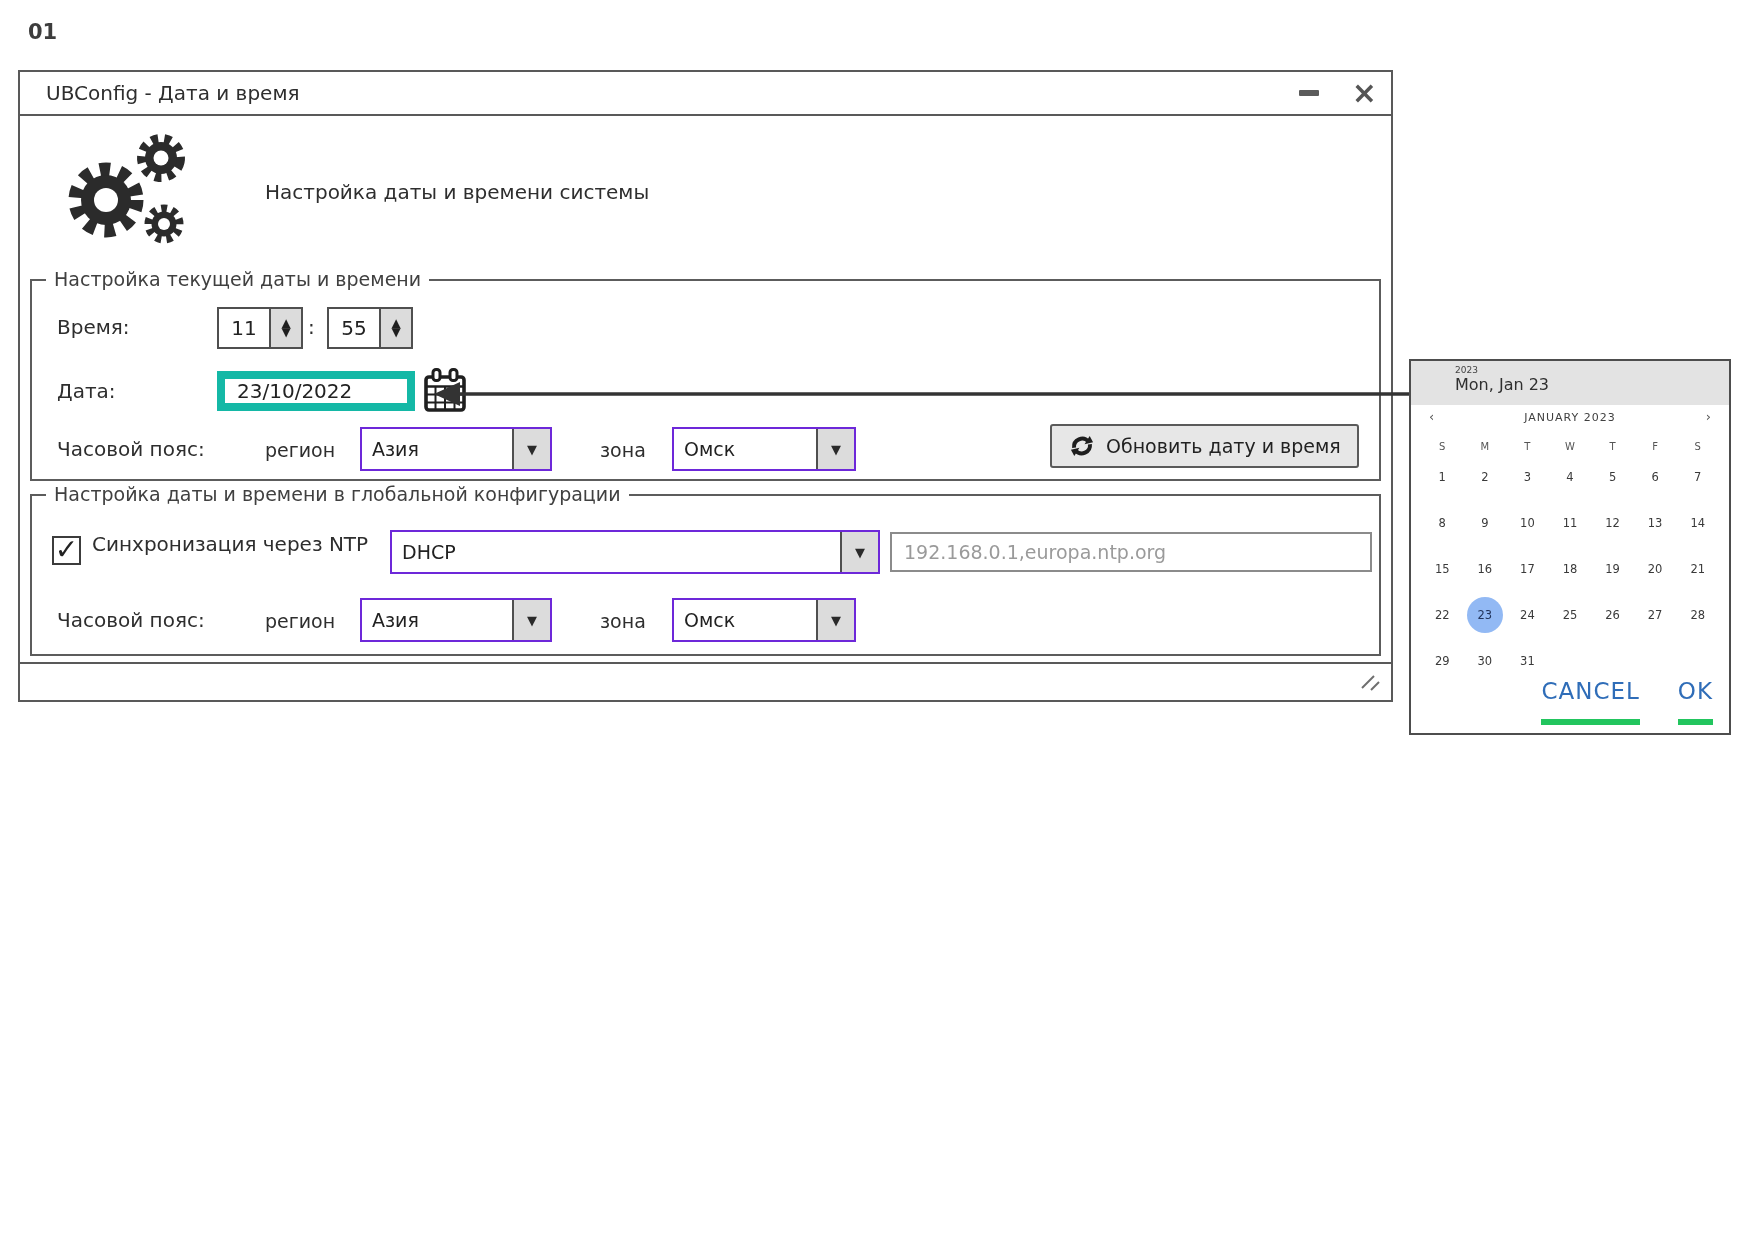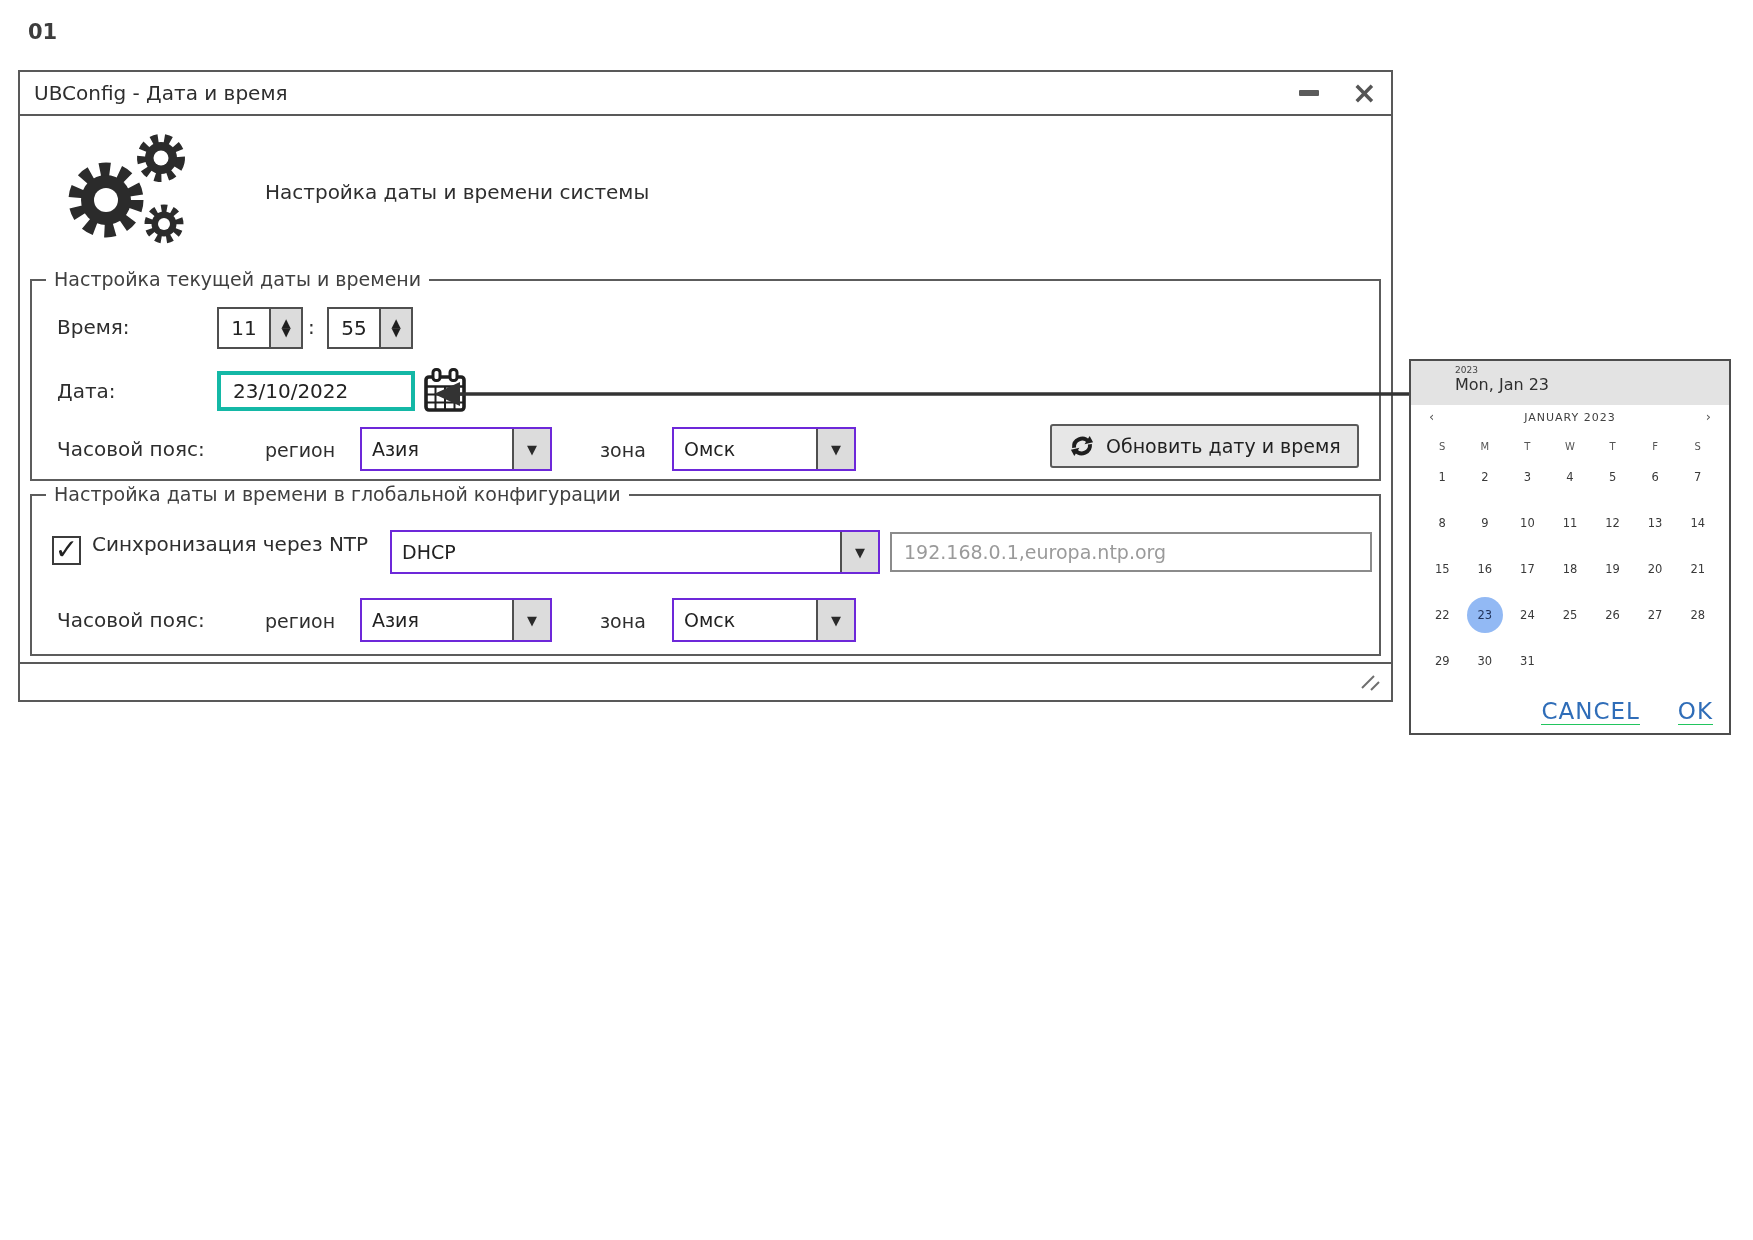--- a/index.html
+++ b/index.html
@@ -6,21 +6,21 @@
   body{
     width:1753px;height:1240px;position:relative;background:#ffffff;
     font-family:"DejaVu Sans","Liberation Sans",sans-serif;color:#333;
     overflow:hidden;
   }
   .page-label{position:absolute;left:28px;top:20px;font-size:21px;font-weight:bold;color:#3d3d3d;}
 
   
   .window{position:absolute;left:18px;top:70px;width:1375px;height:632px;border:2px solid #595959;background:#fff;box-sizing:border-box;}
   .titlebar{height:44px;border-bottom:2px solid #595959;display:flex;align-items:center;padding:0 14px;box-sizing:border-box;}
-  .titlebar .title{font-size:20px;color:#2e2e2e;}
+  .titlebar .title{font-size:20px;color:#2e2e2e;margin-left:12px;}
   .titlebar .spacer{flex:1;}
   .btn-min{width:26px;height:26px;display:flex;align-items:center;justify-content:center;margin-right:30px;cursor:pointer;}
   .min-bar{width:20px;height:6px;background:#5b5b5b;border-radius:1px;}
   .btn-close{font-size:30px;line-height:26px;color:#555;cursor:pointer;font-weight:bold;}
 
   .header-row{position:absolute;left:38px;top:56px;width:900px;height:130px;}
   .gears{position:absolute;left:0;top:0;}
   .subtitle{position:absolute;left:170px;top:52px;font-size:20px;color:#2e2e2e;white-space:nowrap;margin-left:37px;}
 
   .fieldset{position:absolute;left:10px;width:1347px;border:2px solid #5c5c5c;background:#fff;box-sizing:content-box;}
@@ -33,21 +33,21 @@
 
   
   .spinner{position:absolute;display:flex;height:38px;border:2px solid #4f4f4f;background:#fff;box-sizing:content-box;}
   .spin-val{width:50px;display:flex;align-items:center;justify-content:center;font-size:20px;color:#222;}
   .spin-btns{width:30px;background:#dcdcdc;border-left:2px solid #4f4f4f;display:flex;flex-direction:column;align-items:center;justify-content:center;cursor:pointer;}
   .spin-up,.spin-down{font-size:12px;line-height:9px;color:#1e1e1e;}
 
   .colon{position:absolute;font-size:20px;color:#2e2e2e;}
 
   
-  .wf-input{position:absolute;border:4px solid #14b8a6;background:#fff;font-family:inherit;font-size:20px;color:#222;padding:0 12px;box-sizing:border-box;outline:none;}
+  .wf-input{position:absolute;border:8px solid #14b8a6;background:#fff;font-family:inherit;font-size:20px;color:#222;padding:0 12px;box-sizing:border-box;outline:none;}
   .wf-input.light{border:2px solid #8b8b8b;font-size:19px;}
   .wf-input::placeholder{color:#9a9a9a;opacity:1;}
 
   
   .dropdown{position:absolute;display:flex;height:40px;border:2px solid #6d28d9;background:#fff;box-sizing:content-box;cursor:pointer;}
   .dd-val{flex:1;display:flex;align-items:center;padding-left:10px;font-size:19px;color:#222;}
   .dd-btn{width:36px;background:#dcdcdc;border-left:2px solid #4f4f4f;display:flex;align-items:center;justify-content:center;font-size:13px;color:#2a2a2a;}
 
   
   .checkbox{position:absolute;width:25px;height:25px;border:2px solid #3c3c3c;background:#fff;display:flex;align-items:flex-end;justify-content:center;cursor:pointer;box-sizing:content-box;}
@@ -74,21 +74,21 @@
   .dp-prev,.dp-next{position:absolute;top:-2px;font-size:13px;color:#555;cursor:pointer;}
   .dp-prev{left:18px;}
   .dp-next{right:18px;}
   .dp-dow{display:grid;grid-template-columns:repeat(7,1fr);padding:0 10px;margin-top:8px;font-size:10px;color:#555;}
   .dp-dow span{text-align:center;}
   .dp-grid{display:grid;grid-template-columns:repeat(7,1fr);grid-auto-rows:46px;padding:0 10px;margin-top:2px;font-size:11.5px;color:#3a3a3a;}
   .dp-cell{display:flex;align-items:center;justify-content:center;}
   .dp-cell span{width:36px;height:36px;display:flex;align-items:center;justify-content:center;border-radius:50%;}
   .dp-cell.selected span{background:#92b9f4;color:#23355c;}
   .dp-actions{position:absolute;right:16px;bottom:8px;display:flex;gap:38px;}
-  .dp-actions span{font-size:23px;letter-spacing:1px;color:#2f6db8;border-bottom:1px solid #22c55e;padding-bottom:0;cursor:pointer;}
+  .dp-actions span{font-size:23px;letter-spacing:1px;color:#2f6db8;border-bottom:6px solid #22c55e;padding-bottom:15px;cursor:pointer;}
 </style>
 </head>
 <body>
 
 <div class="page-label">01</div>
 
 <div class="window">
 
   <div class="titlebar">
     <span class="title">UBConfig - Дата и время</span>

